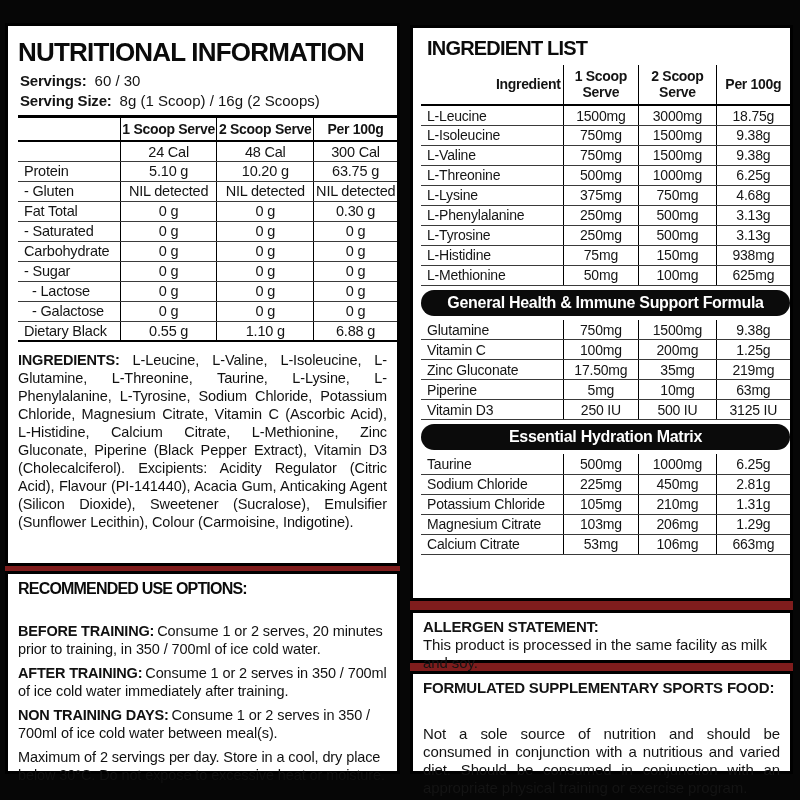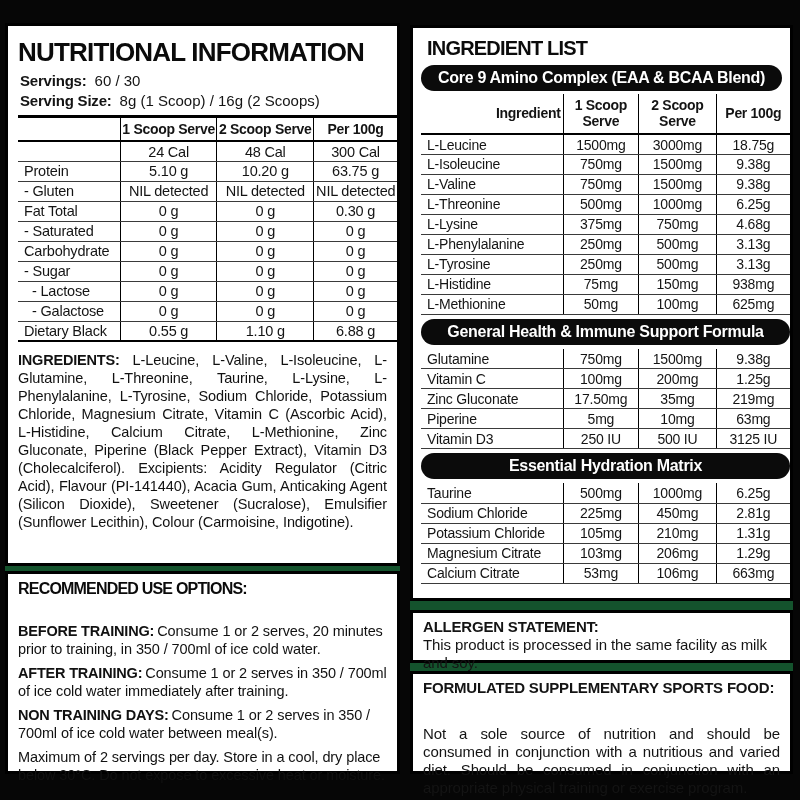--- a/index.html
+++ b/index.html
@@ -5,21 +5,21 @@
   * { margin:0; padding:0; box-sizing:border-box; }
   html,body { width:800px; height:800px; }
   body {
     background:#060606;
     font-family:"Liberation Sans", sans-serif;
     color:#141414;
     position:relative;
     overflow:hidden;
     -webkit-font-smoothing:antialiased;
   }
-  .col { position:absolute; background:#14532d; }
+  .col { position:absolute; background:#7f1d1d; }
   #col-left  { left:5px;  top:23px; width:395px; height:751px; }
   #col-right { left:410px; top:25px; width:383px; height:749px; }
   .panel { position:absolute; left:0; width:100%; background:#fff; border:3px solid #000; }
   #nutrition-panel  { top:0;   height:543px; padding:0 8px; }
   #usage-panel      { top:548px; height:203px; padding:2px 10px; }
   #ingredient-panel { top:0;   height:576px; padding:0 6px; }
   #allergen-panel   { top:585px; height:53px;  padding:4px 10px; }
   #formulated-panel { top:646px; height:103px; padding:4px 10px; }
 
   .big-title {
@@ -199,23 +199,20 @@
       <span>Maximum of 2 servings per day. Store in a cool, dry place below 30°C. Do not expose to excessive heat or moisture.</span>
     </p>
   </section>
 
 </div>
 
 <div class="col" id="col-right">
 
   <section class="panel" id="ingredient-panel">
     <h1 class="big-title" id="ingredient-list-title">INGREDIENT LIST</h1>
-    <div id="core-pill-wrap">
-      <div class="pill">Core 9 Amino Complex (EAA &amp; BCAA Blend)</div>
-    </div>
     <table id="ingredient-table">
       <colgroup>
           <col class="r-lab">
           <col class="r-v1">
           <col class="r-v2">
           <col class="r-v3">
         </colgroup>
       <thead>
         <tr>
           <th class="lab-h">Ingredient</th>

